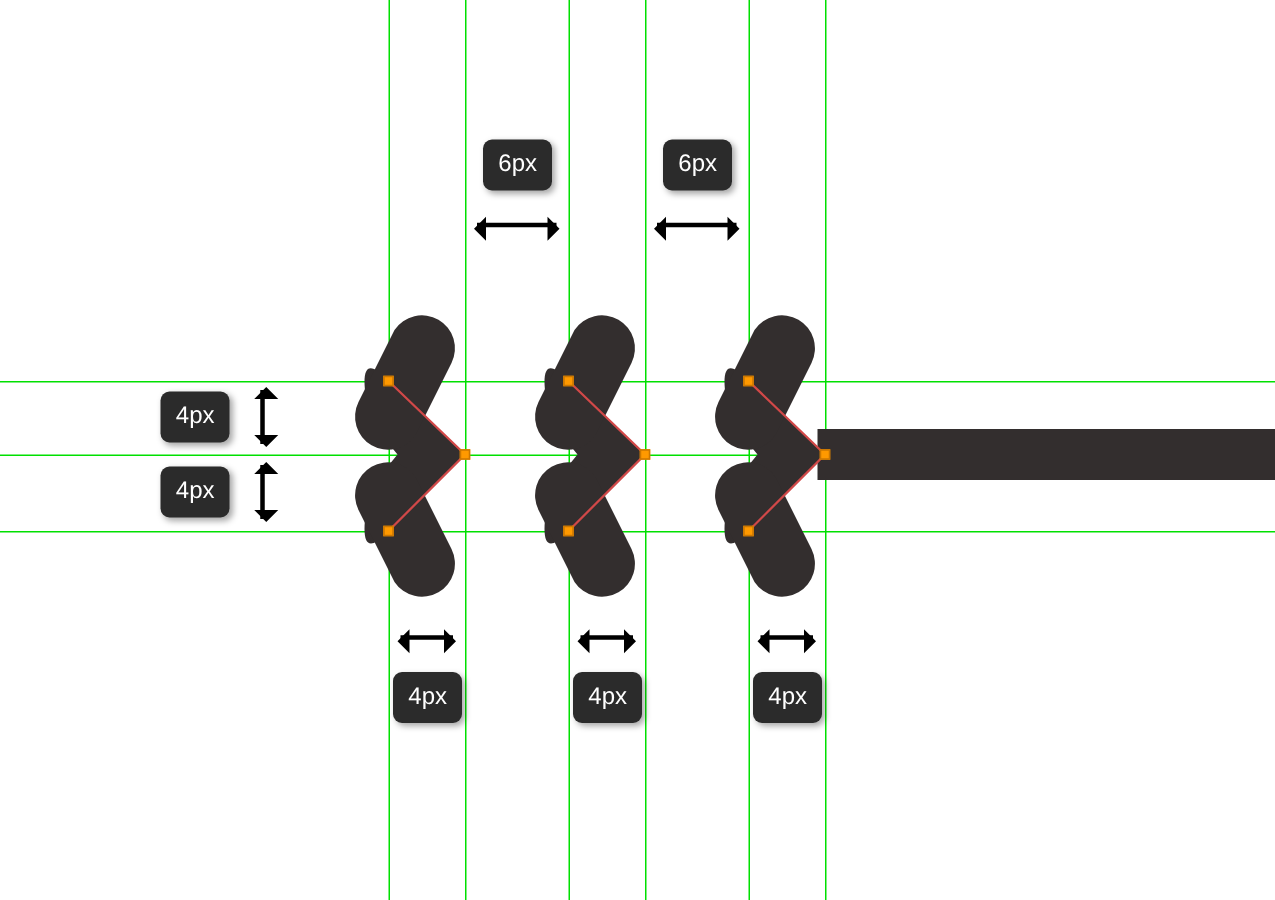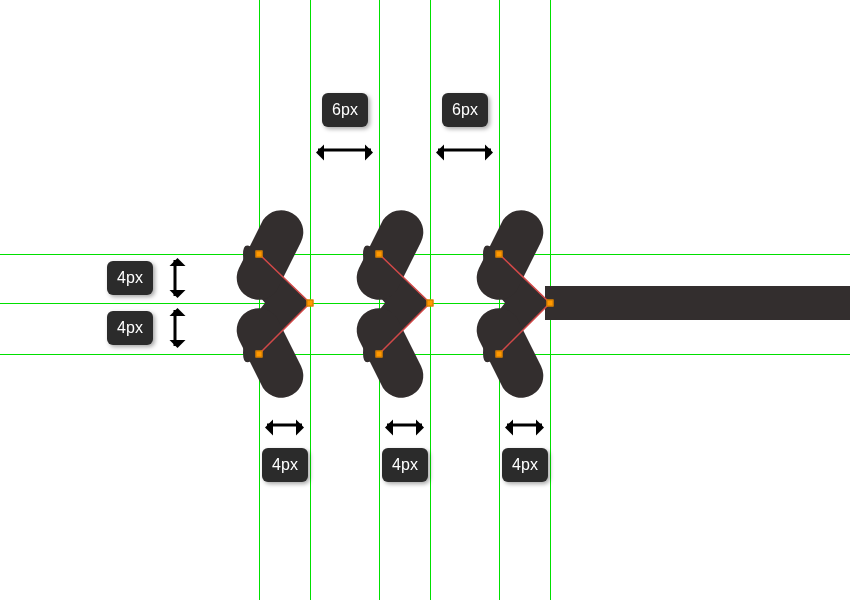--- a/index.html
+++ b/index.html
@@ -3,21 +3,21 @@
 <meta charset="utf-8">
 <style>
   html,body{margin:0;padding:0;width:850px;height:600px;background:#fff;font-family:Arial,Helvetica,sans-serif}
   .canvas{position:relative;width:850px;height:600px;overflow:hidden}
   
   .guide-v{position:absolute;top:0;bottom:0;width:1px;background:#00e000}
   .guide-h{position:absolute;left:0;right:0;height:1px;background:#00e000}
   
   .anchor{position:absolute;width:5px;height:5px;background:#ff9900;border:1px solid #cc7700;transform:translate(-50%,-50%)}
   
-  .badge{position:absolute;background:#2b2b2b;color:#fff;font-size:16px;border-radius:6px;padding:8px 10px;box-shadow:2px 2px 4px rgba(0,0,0,.35);transform:translate(-50%,-50%);min-width:26px;text-align:center}
+  .badge{position:absolute;background:#2b2b2b;color:#fff;font-size:16px;border-radius:6px;padding:8px 10px;box-shadow:2px 2px 4px rgba(0,0,0,.35);transform:translate(-50%,-50%);min-width:26px;text-align:right}
   
   .dblarrow-h{position:absolute;height:0;border-top:3px solid #000;transform:translateY(-50%)}
   .dblarrow-h::before,.dblarrow-h::after{content:"";position:absolute;top:-7px;border:8px solid transparent}
   .dblarrow-h::before{left:-10px;border-right-color:#000}
   .dblarrow-h::after{right:-10px;border-left-color:#000}
   .dblarrow-v{position:absolute;width:0;border-left:3px solid #000;transform:translateX(-50%)}
   .dblarrow-v::before,.dblarrow-v::after{content:"";position:absolute;left:-7px;border:8px solid transparent}
   .dblarrow-v::before{top:-10px;border-bottom-color:#000}
   .dblarrow-v::after{bottom:-10px;border-top-color:#000}
   svg{position:absolute;overflow:visible}

